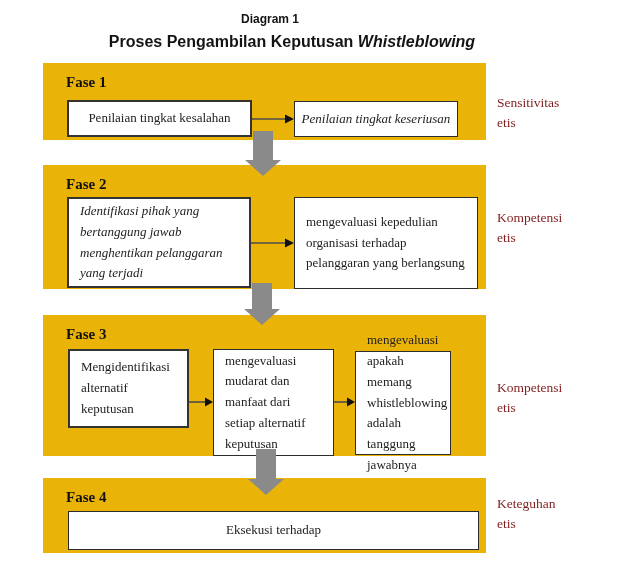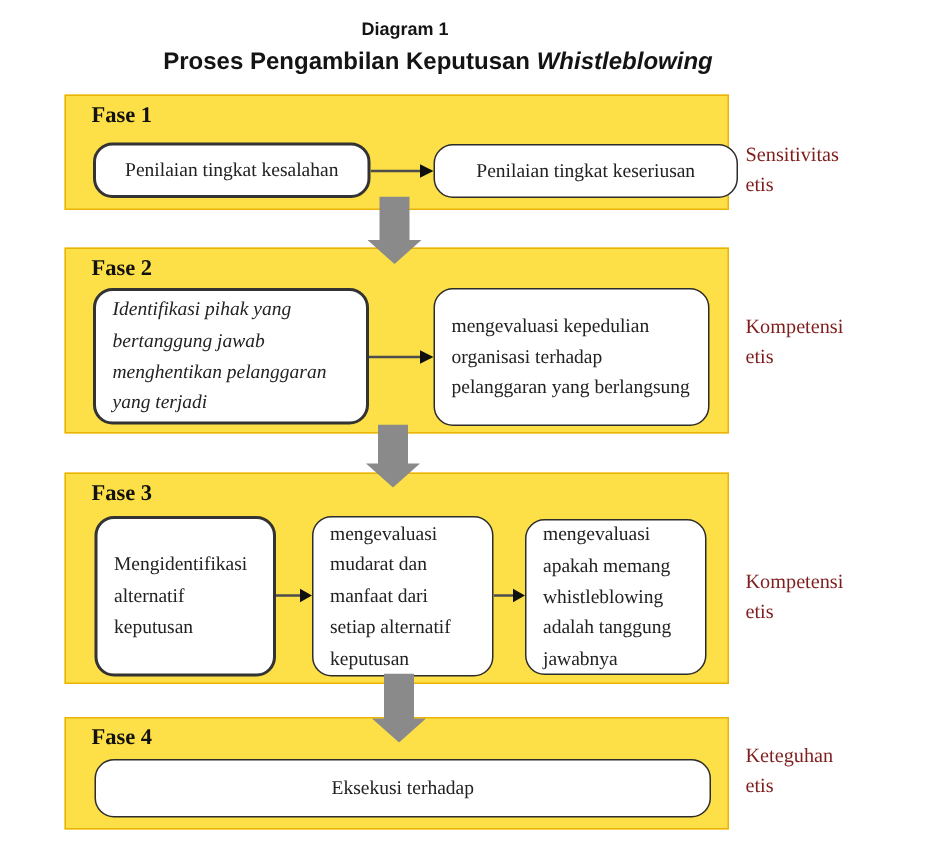--- a/index.html
+++ b/index.html
@@ -7,44 +7,44 @@
     position:relative;width:623px;height:574px;background:#ffffff;
     font-family:"Liberation Serif", serif;color:#151515;overflow:hidden;
   }
   
   .hdr{position:absolute;left:0;top:8px;width:540px;text-align:center;
        font-family:"Liberation Sans", sans-serif;font-weight:700;color:#141414;}
   .hdr .title{font-size:12px;line-height:22px;}
   .hdr .subtitle{font-size:16px;line-height:22px;margin-top:1px;padding-left:44px;}
   .hdr .subtitle em{font-style:italic;}
   
-  .phase{position:absolute;left:43px;width:443px;border:1px solid #eab308;
-         background:#fde047;box-sizing:border-box;}
+  .phase{position:absolute;left:43px;width:443px;border:6px solid #eab308;
+         background:#eab308;box-sizing:border-box;}
   .p1{top:63px;height:77px;}
   .p2{top:165px;height:124px;}
   .p3{top:315px;height:141px;}
   .p4{top:478px;height:75px;}
   .phase-label{position:absolute;left:17px;top:5px;font-weight:700;font-size:15px;color:#111;}
   
   .ib{position:absolute;box-sizing:border-box;background:#fff;
-      display:flex;align-items:center;font-size:13px;line-height:1.6;color:#222;border-radius:13px;}
+      display:flex;align-items:center;font-size:13px;line-height:1.6;color:#222;}
   .ib.center{justify-content:center;text-align:center;}
   .ib.left{text-align:left;padding:4px 11px;}
   .b2px{border:2px solid #333;}
   .b1px{border:1px solid #2c2c2c;}
   
   .p1 .bA{left:18px;top:31px;width:185px;height:37px;}
-  .p1 .bB{left:245px;top:32px;width:203px;height:36px;}
+  .p1 .bB{left:245px;top:32px;width:164px;height:36px;font-style:italic;}
   
   .p2 .bA{left:18px;top:26px;width:184px;height:91px;font-style:italic;}
   .p2 .bB{left:245px;top:26px;width:184px;height:92px;}
   
-  .p3 .bA{left:19px;top:28px;width:121px;height:107px;}
+  .p3 .bA{left:19px;top:28px;width:121px;height:79px;}
   .p3 .bB{left:164px;top:28px;width:121px;height:107px;}
-  .p3 .bC{left:306px;top:30px;width:121px;height:104px;}
+  .p3 .bC{left:306px;top:30px;width:96px;height:104px;}
   
   .p4 .bA{left:19px;top:27px;width:411px;height:39px;}
   
   .conn{position:absolute;display:block;}
   .p1 .c1{left:203px;top:44px;}
   .p2 .c1{left:202px;top:66px;}
   .p3 .c1{left:140px;top:75px;}
   .p3 .c2{left:285px;top:75px;}
   
   .barrow{position:absolute;z-index:4;display:block;}

